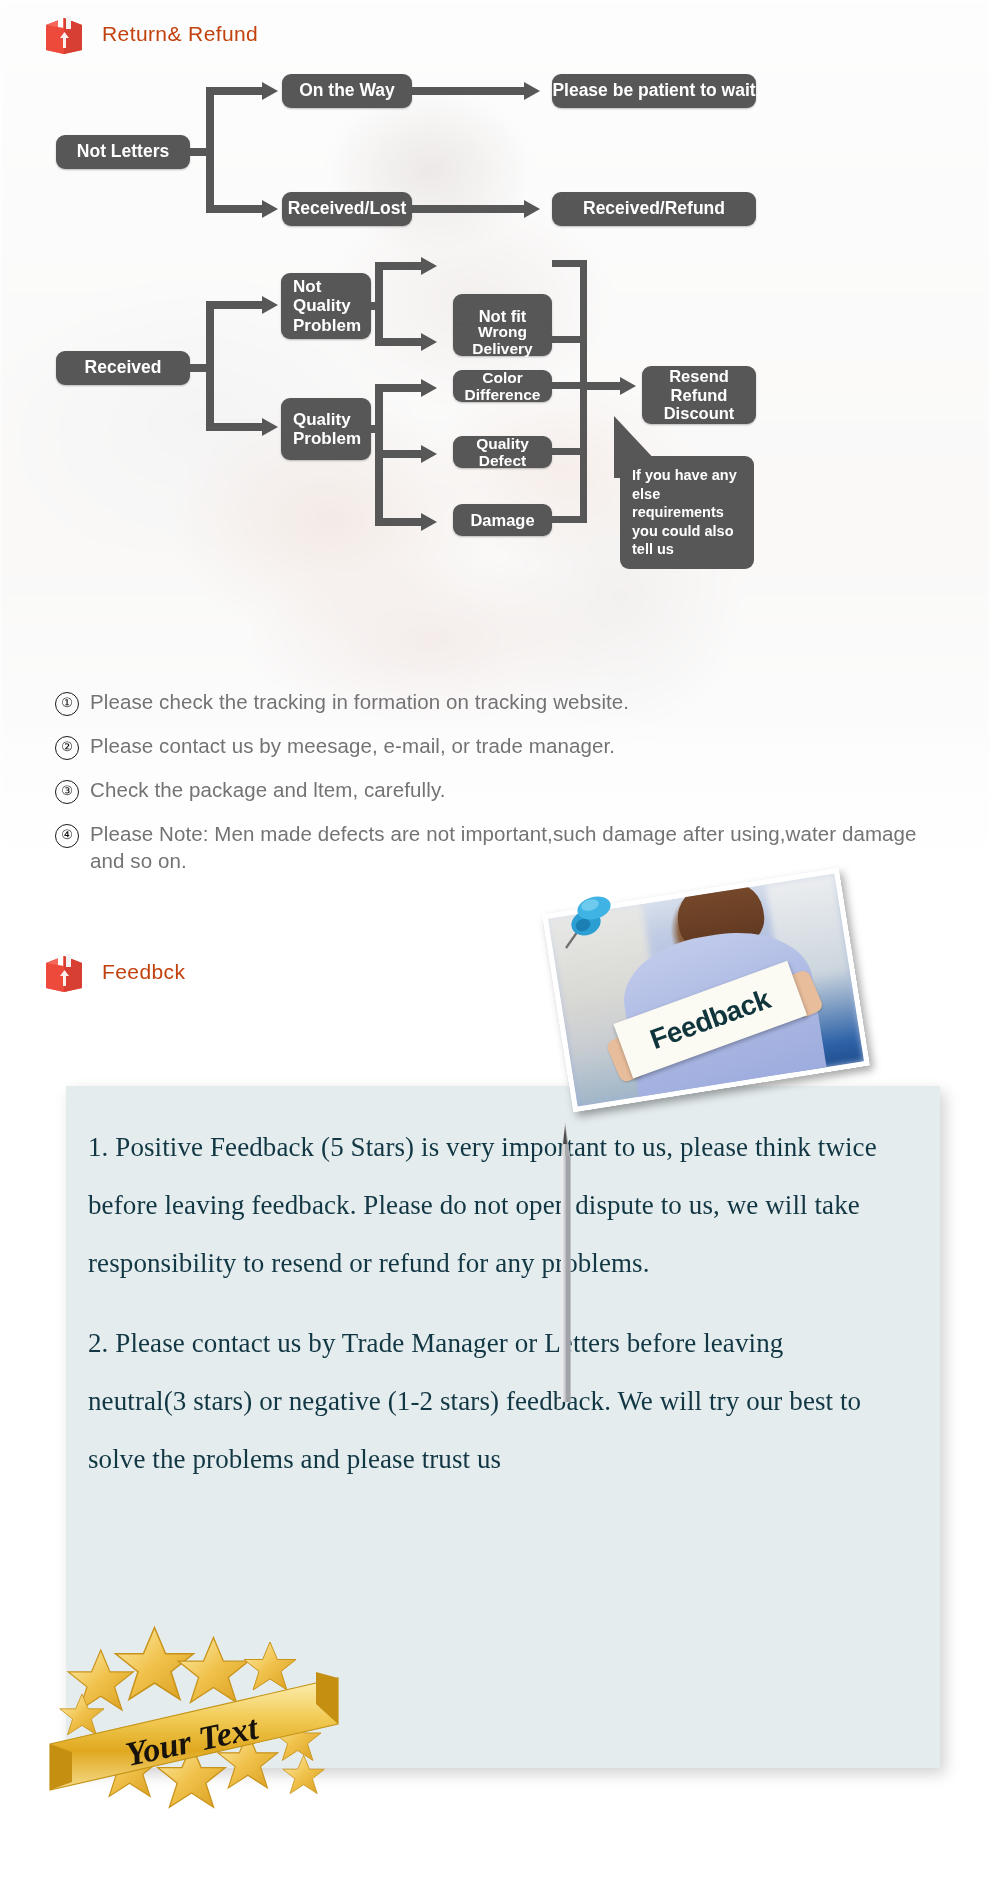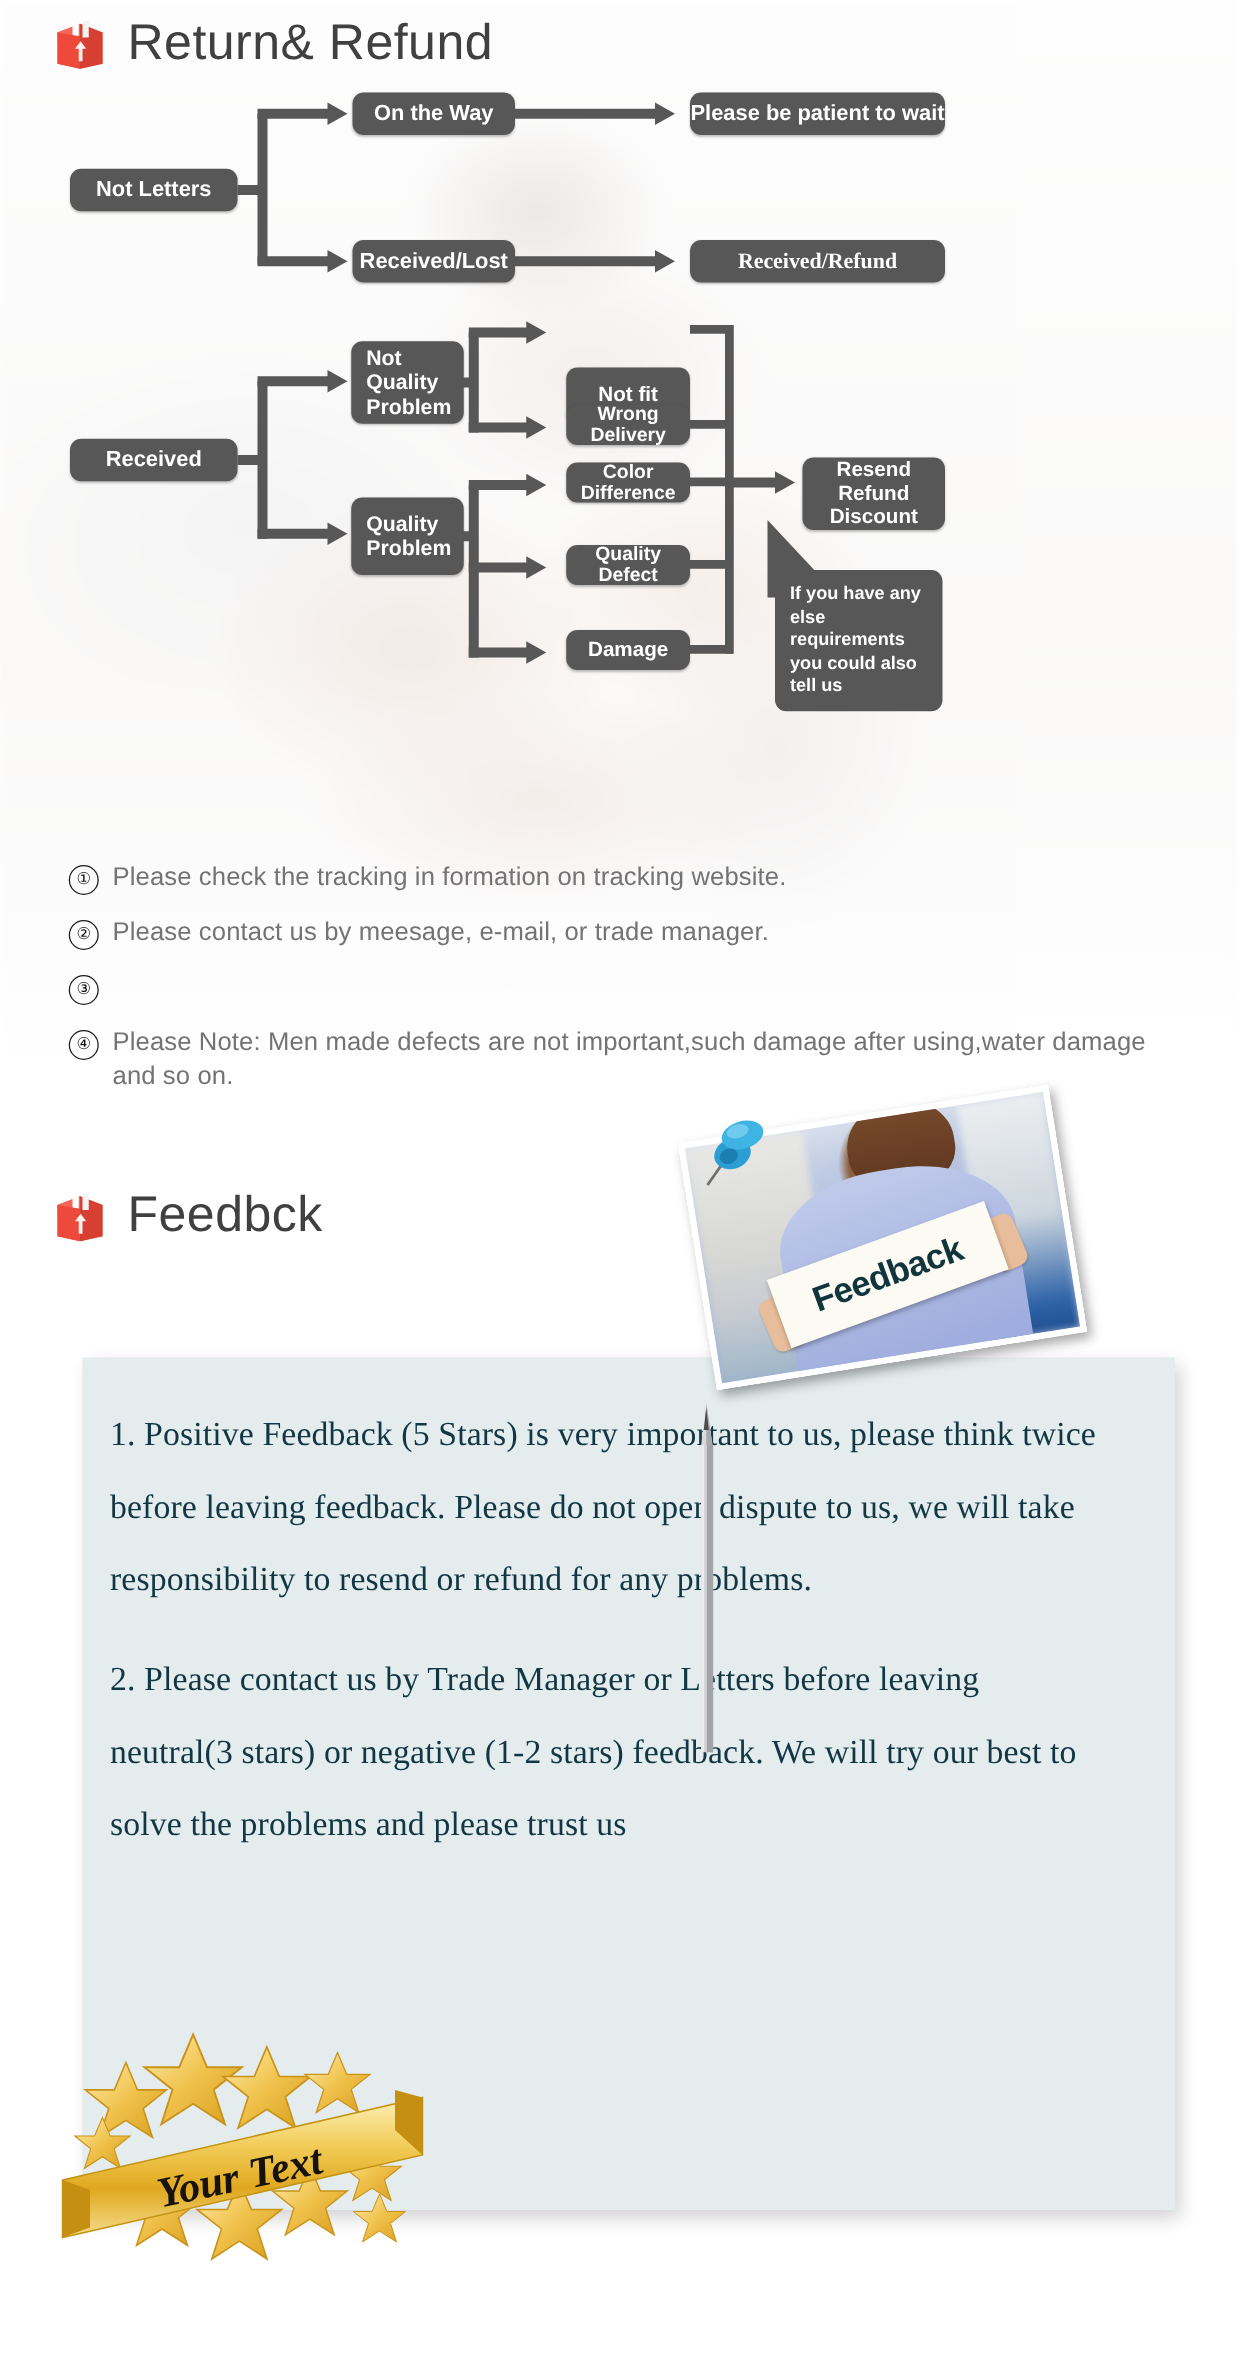--- a/index.html
+++ b/index.html
@@ -26,21 +26,21 @@
   }
   #bg-fade-bottom{
     position:absolute;left:0;top:700px;width:990px;height:260px;
     background:linear-gradient(180deg, rgba(255,255,255,0) 0%, #ffffff 78%);
   }
 
   
   .section-head{position:absolute;display:flex;align-items:center;gap:16px;}
   .box-icon{width:44px;height:44px;position:relative;flex:none;}
   .section-title{
-    color:#404040;font-size:40px;font-weight:400;letter-spacing:.4px;
+    color:#c2410c;font-size:21px;font-weight:400;letter-spacing:.4px;
     font-family:"Liberation Sans", sans-serif;white-space:nowrap;
   }
 
   
   #flow{position:absolute;left:0;top:60px;width:990px;height:600px;}
   .node{
     position:absolute;background:#575757;color:#fff;border-radius:9px;
     display:flex;align-items:center;justify-content:center;text-align:center;
     font-family:"Liberation Sans", sans-serif;font-weight:700;
     box-shadow:0 1px 2px rgba(0,0,0,.25);line-height:1.12;
@@ -179,21 +179,21 @@
 
   <div class="node" style="left:282px;top:14px;width:130px;height:34px;font-size:17.5px;">On the Way</div>
   <div class="node" style="left:282px;top:132px;width:130px;height:34px;font-size:17.5px;">Received/Lost</div>
 
   <div class="conn" style="left:412px;top:27px;width:118px;height:8px;"></div>
   <div class="arrow-h" style="left:524px;top:22px;"></div>
   <div class="node" style="left:552px;top:14px;width:204px;height:34px;font-size:17.5px;">Please be patient to wait</div>
 
   <div class="conn" style="left:412px;top:145px;width:118px;height:8px;"></div>
   <div class="arrow-h" style="left:524px;top:140px;"></div>
-  <div class="node" style="left:552px;top:132px;width:204px;height:34px;font-size:17.5px;font-family:Liberation Serif, serif;">Received/Refund</div>
+  <div class="node" style="left:552px;top:132px;width:204px;height:34px;font-size:17.5px;">Received/Refund</div>
 
   <div class="node" style="left:56px;top:291px;width:134px;height:34px;font-size:17.5px;">Received</div>
 
   <div class="conn" style="left:190px;top:304px;width:22px;height:8px;"></div>
   <div class="conn" style="left:206px;top:245px;width:8px;height:126px;"></div>
   <div class="conn" style="left:206px;top:241px;width:58px;height:8px;"></div>
   <div class="arrow-h" style="left:262px;top:236px;"></div>
   <div class="conn" style="left:206px;top:363px;width:58px;height:8px;"></div>
   <div class="arrow-h" style="left:262px;top:358px;"></div>
 
@@ -253,20 +253,21 @@
   <div class="note">
     <span class="note-num">①</span>
     <span class="note-txt">Please check the tracking in formation on tracking website.</span>
   </div>
   <div class="note">
     <span class="note-num">②</span>
     <span class="note-txt">Please contact us by meesage, e-mail, or trade manager.</span>
   </div>
   <div class="note">
     <span class="note-num">③</span>
+    <span class="note-txt">Check the package and ltem, carefully.</span>
   </div>
   <div class="note">
     <span class="note-num">④</span>
     <span class="note-txt" style="width:830px;">Please Note: Men made defects  are not important,such damage after using,water damage and so on.</span>
   </div>
 </div>
 
 <div class="section-head" style="left:42px;top:950px;">
   <span class="box-icon">
     <svg width="44" height="44" viewBox="0 0 44 44">

